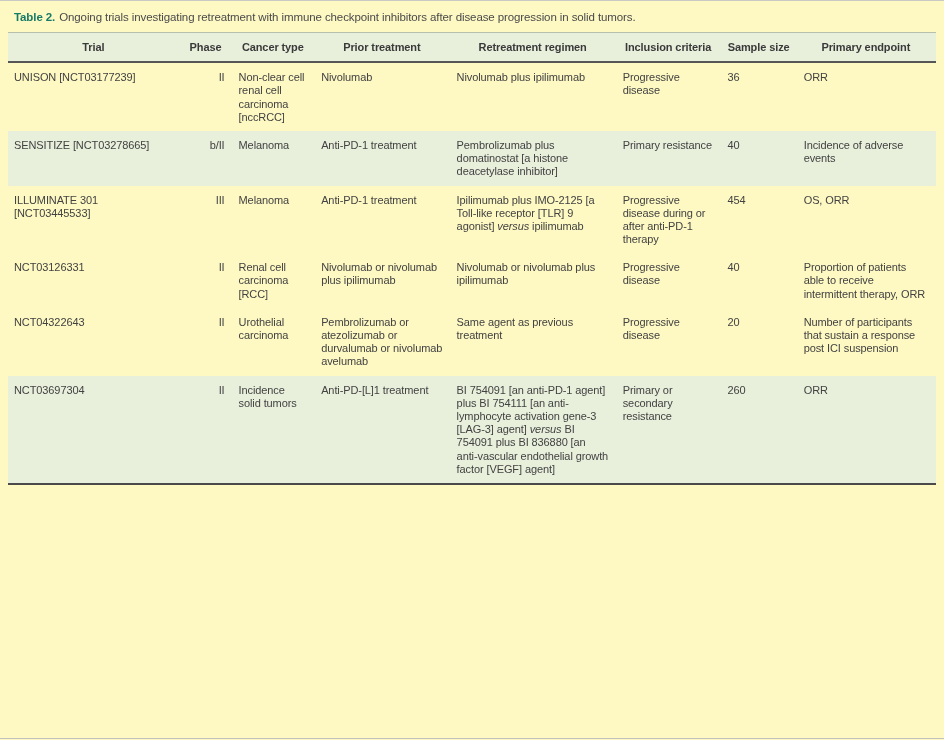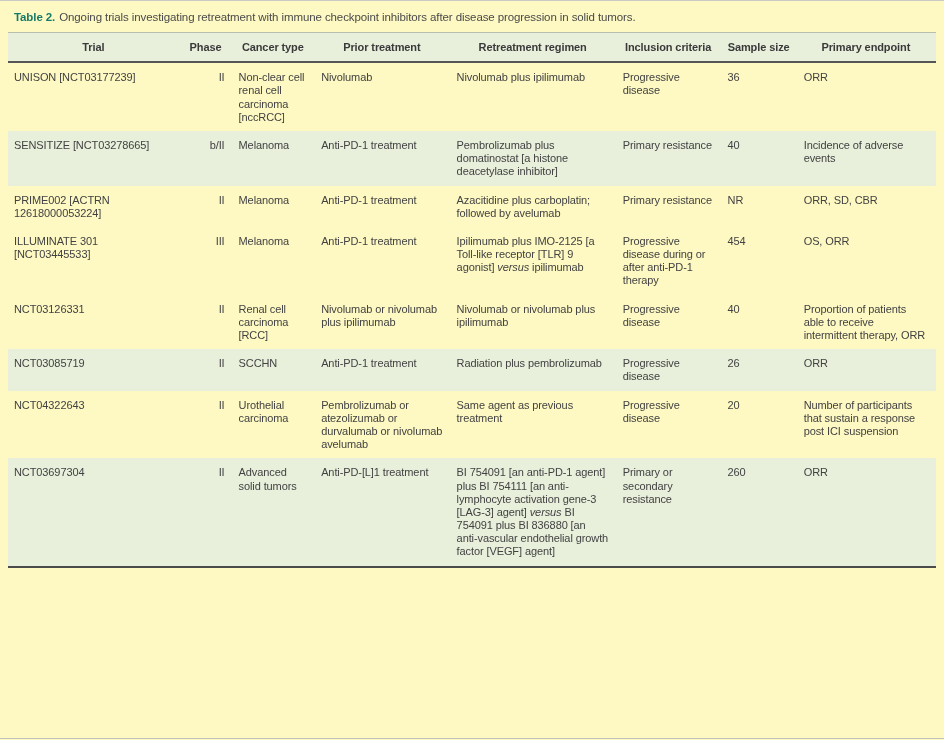--- a/index.html
+++ b/index.html
@@ -130,30 +130,20 @@
       <td>SENSITIZE [NCT03278665]</td>
       <td class="phase">b/II</td>
       <td>Melanoma</td>
       <td>Anti-PD-1 treatment</td>
       <td>Pembrolizumab plus domatinostat [a histone deacetylase inhibitor]</td>
       <td>Primary resistance</td>
       <td>40</td>
       <td>Incidence of adverse events</td>
     </tr>
 
-    <tr>
-      <td>PRIME002 [ACTRN 12618000053224]</td>
-      <td class="phase">II</td>
-      <td>Melanoma</td>
-      <td>Anti-PD-1 treatment</td>
-      <td>Azacitidine plus carboplatin; followed by avelumab</td>
-      <td>Primary resistance</td>
-      <td>NR</td>
-      <td>ORR, SD, CBR</td>
-    </tr>
 
 
     <tr>
       <td>ILLUMINATE 301 [NCT03445533]</td>
       <td class="phase">III</td>
       <td>Melanoma</td>
       <td>Anti-PD-1 treatment</td>
       <td>Ipilimumab plus IMO-2125 [a Toll-like receptor [TLR] 9 agonist] <i>versus</i> ipilimumab</td>
       <td>Progressive disease during or after anti-PD-1 therapy</td>
       <td>454</td>
@@ -165,46 +155,36 @@
       <td>NCT03126331</td>
       <td class="phase">II</td>
       <td>Renal cell carcinoma [RCC]</td>
       <td>Nivolumab or nivolumab plus ipilimumab</td>
       <td>Nivolumab or nivolumab plus ipilimumab</td>
       <td>Progressive disease</td>
       <td>40</td>
       <td>Proportion of patients able to receive intermittent therapy, ORR</td>
     </tr>
 
-    <tr class="shade">
-      <td>NCT03085719</td>
-      <td class="phase">II</td>
-      <td>SCCHN</td>
-      <td>Anti-PD-1 treatment</td>
-      <td>Radiation plus pembrolizumab</td>
-      <td>Progressive disease</td>
-      <td>26</td>
-      <td>ORR</td>
-    </tr>
 
     <tr>
       <td>NCT04322643</td>
       <td class="phase">II</td>
       <td>Urothelial carcinoma</td>
       <td>Pembrolizumab or atezolizumab or durvalumab or nivolumab avelumab</td>
       <td>Same agent as previous treatment</td>
       <td>Progressive disease</td>
       <td>20</td>
       <td>Number of participants that sustain a response post ICI suspension</td>
     </tr>
 
     <tr class="shade">
       <td>NCT03697304</td>
       <td class="phase">II</td>
-      <td>Advanced solid tumors</td>
+      <td>Incidence solid tumors</td>
       <td>Anti-PD-[L]1 treatment</td>
       <td>BI 754091 [an anti-PD-1 agent] plus BI 754111 [an anti-lymphocyte activation gene-3 [LAG-3] agent] <i>versus</i> BI 754091 plus BI 836880 [an anti-vascular endothelial growth factor [VEGF] agent]</td>
       <td>Primary or secondary resistance</td>
       <td>260</td>
       <td>ORR</td>
     </tr>
   </tbody>
   </table>
 
   <div class="edge-line-bottom"></div>

